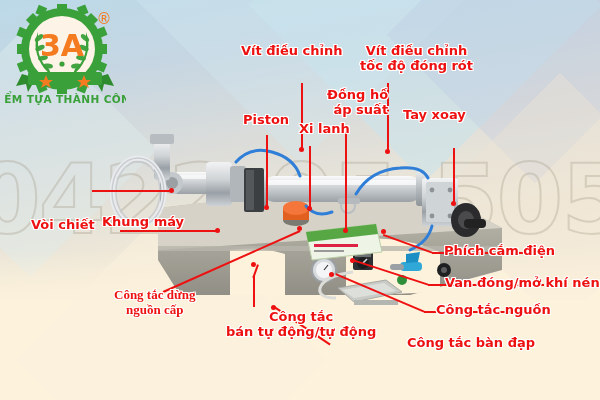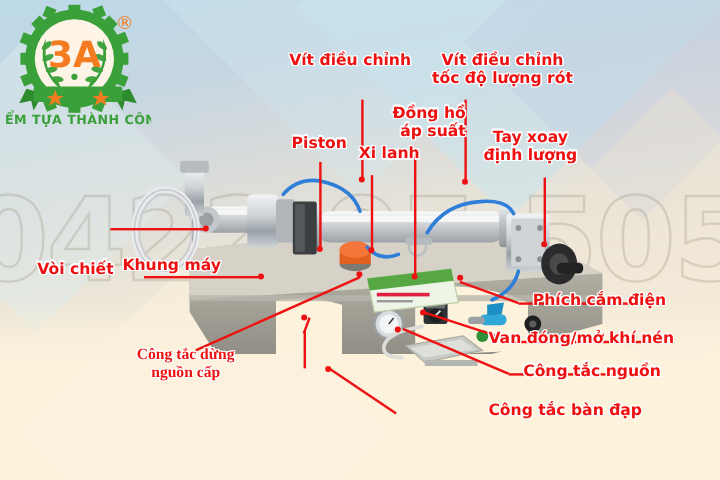--- a/index.html
+++ b/index.html
@@ -320,60 +320,63 @@
 
   <div class="dln" style="left:330px;top:344px;width:68px;transform:rotate(214deg);"></div>
   <div class="dot" style="left:271px;top:305px;"></div>
 
   <div class="lbl s13 ctr" style="left:241px;top:44px;">
     <div>Vít điều chỉnh</div>
   </div>
 
   <div class="lbl s13 ctr" style="left:360px;top:44px;">
     <div>Vít điều chỉnh</div>
-    <div>tốc độ lượng rót</div>
+    <div>tốc độ đóng rót</div>
   </div>
 
   <div class="lbl s13 ctr" style="left:327px;top:88px;text-align:right;">
     <div>Đồng hồ</div>
     <div>áp suất</div>
   </div>
 
   <div class="lbl s13" style="left:243px;top:113px;">
     <div>Piston</div>
   </div>
 
   <div class="lbl s13" style="left:299px;top:122px;">
     <div>Xi lanh</div>
   </div>
 
   <div class="lbl s13 ctr" style="left:403px;top:108px;">
     <div>Tay xoay</div>
-    <div>định lượng</div>
   </div>
 
   <div class="lbl s13" style="left:31px;top:186px;margin-top:32px;">
     <div>Vòi chiết</div>
   </div>
 
   <div class="lbl s13" style="left:58px;top:215px;padding-left:44px;">
     <div>Khung máy</div>
   </div>
 
   <div class="lbl s13 ctr" style="left:114px;top:288px;font-family:Liberation Serif, serif;">
     <div>Công tắc dừng</div>
     <div>nguồn cấp</div>
   </div>
 
+  <div class="lbl s13 ctr" style="left:226px;top:310px;">
+    <div>Công tắc</div>
+    <div>bán tự động/tự động</div>
+  </div>
 
   <div class="lbl s13" style="left:444px;top:244px;">
     <div>Phích cắm điện</div>
   </div>
 
-  <div class="lbl s13" style="left:407px;top:276px;">
+  <div class="lbl s13" style="left:445px;top:276px;">
     <div>Van đóng/mở khí nén</div>
   </div>
 
   <div class="lbl s13" style="left:436px;top:303px;">
     <div>Công tắc nguồn</div>
   </div>
 
   <div class="lbl s13" style="left:407px;top:336px;">
     <div>Công tắc bàn đạp</div>
   </div>

